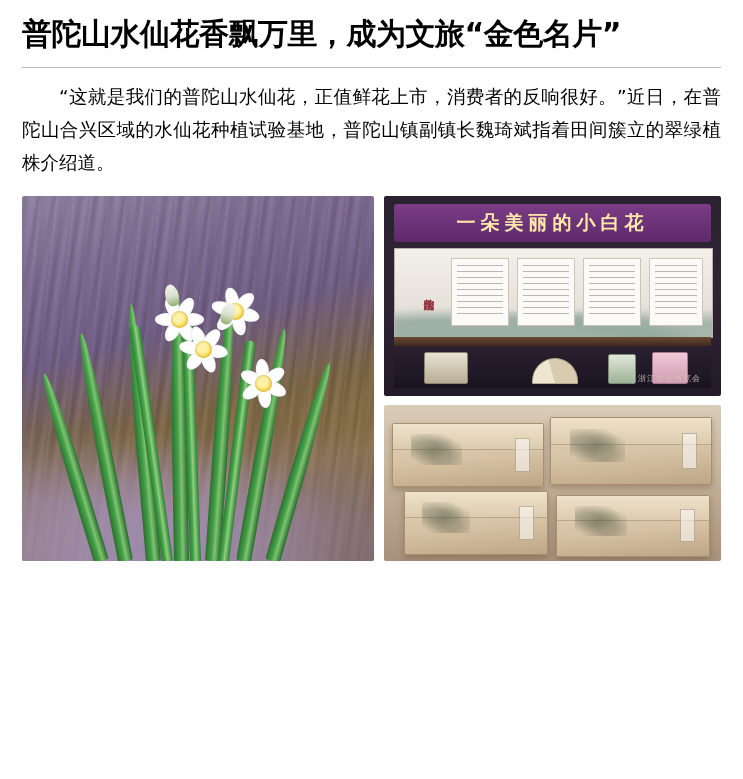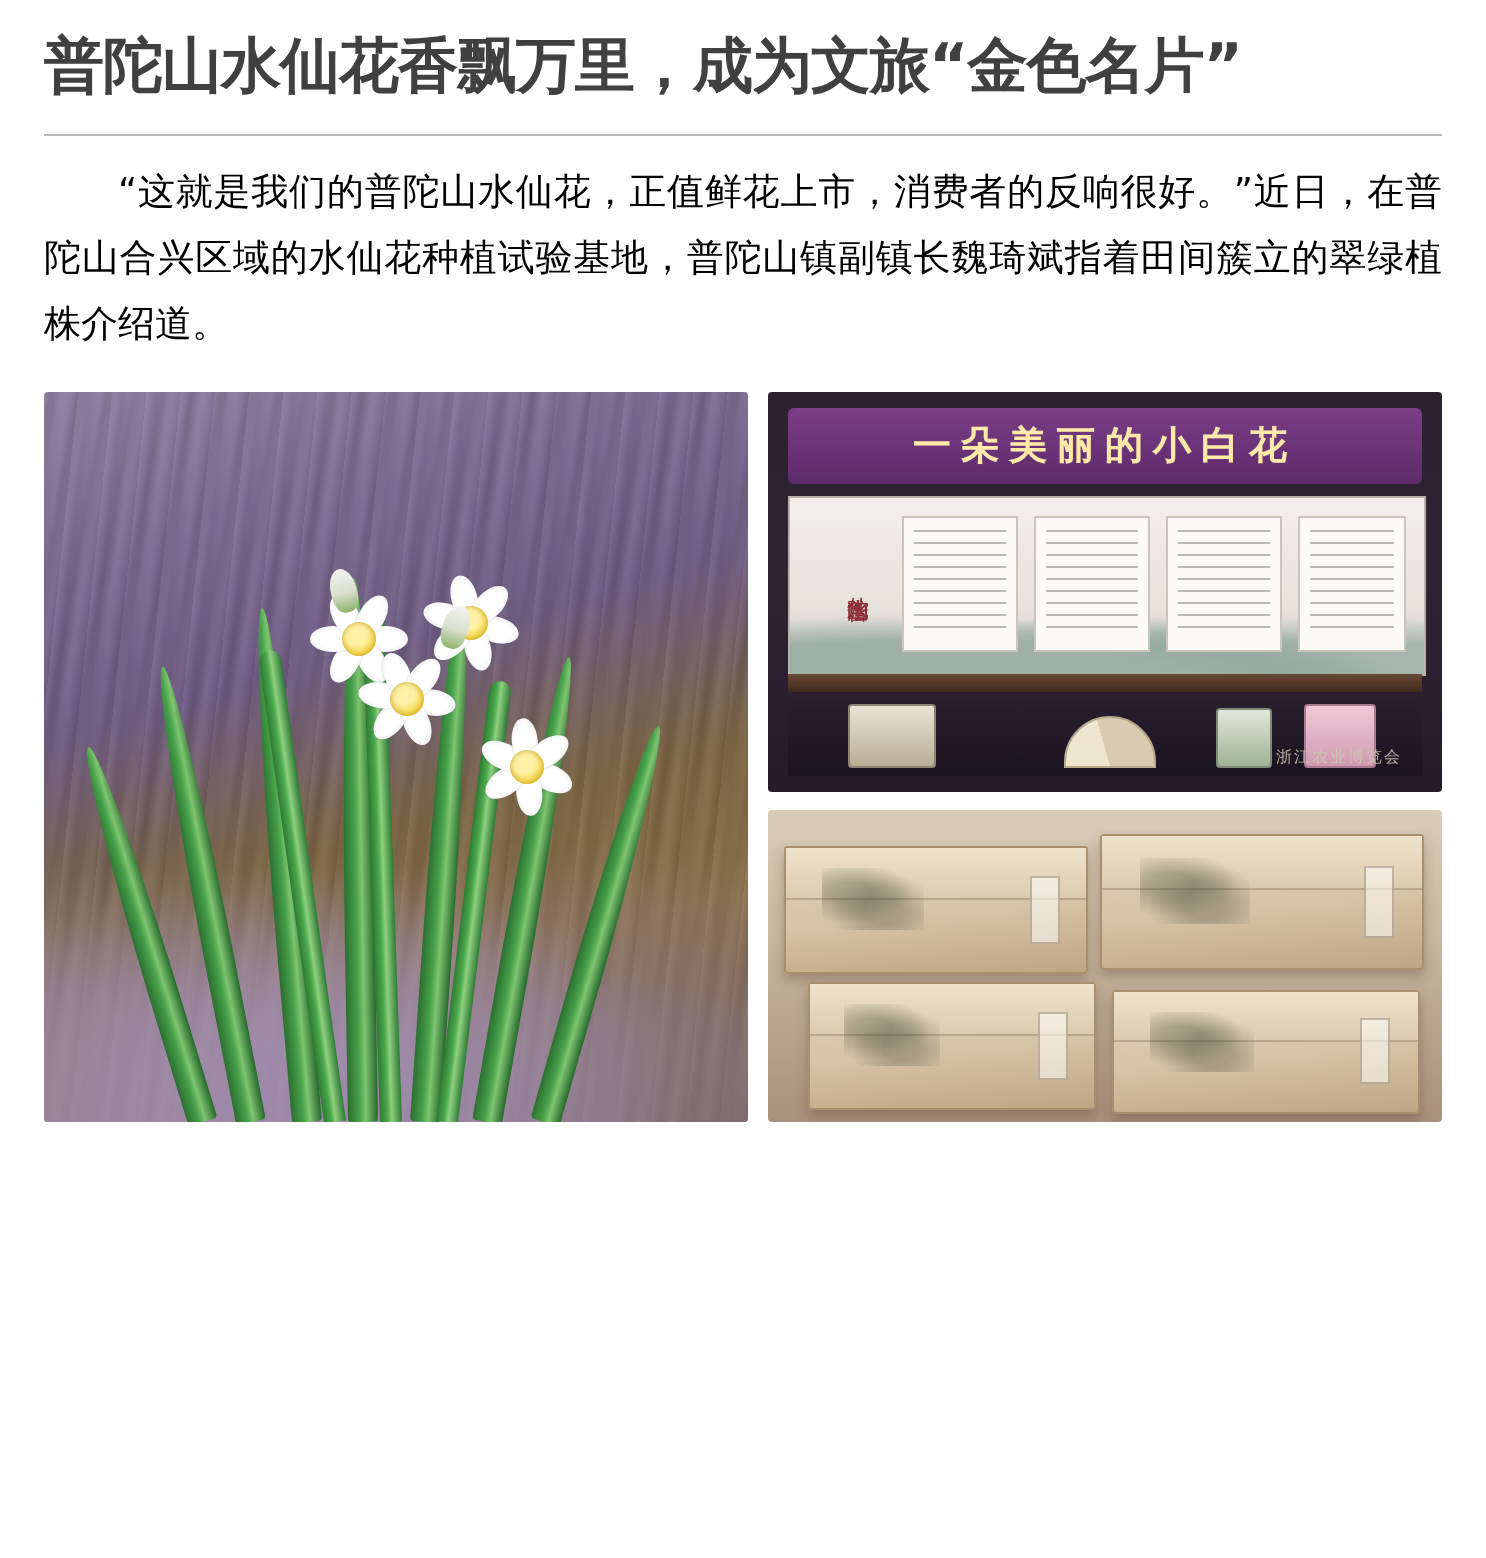--- a/index.html
+++ b/index.html
@@ -20,21 +20,21 @@
     background: #ffffff;
     box-sizing: border-box;
     padding: 0 22px;
   }
   .headline {
     font-family: "DejaVu Sans", sans-serif;
     font-weight: bold;
     font-size: 30px;
     line-height: 40px;
     letter-spacing: -0.5px;
-    color: #404040;
+    color: #000000;
     margin: 14px 0 0 0;
     white-space: nowrap;
   }
   .subhead {
     font-family: "DejaVu Sans", sans-serif;
     font-size: 19px;
     line-height: 28px;
     color: #000000;
     margin: 9px 0 0 0;
     white-space: nowrap;

